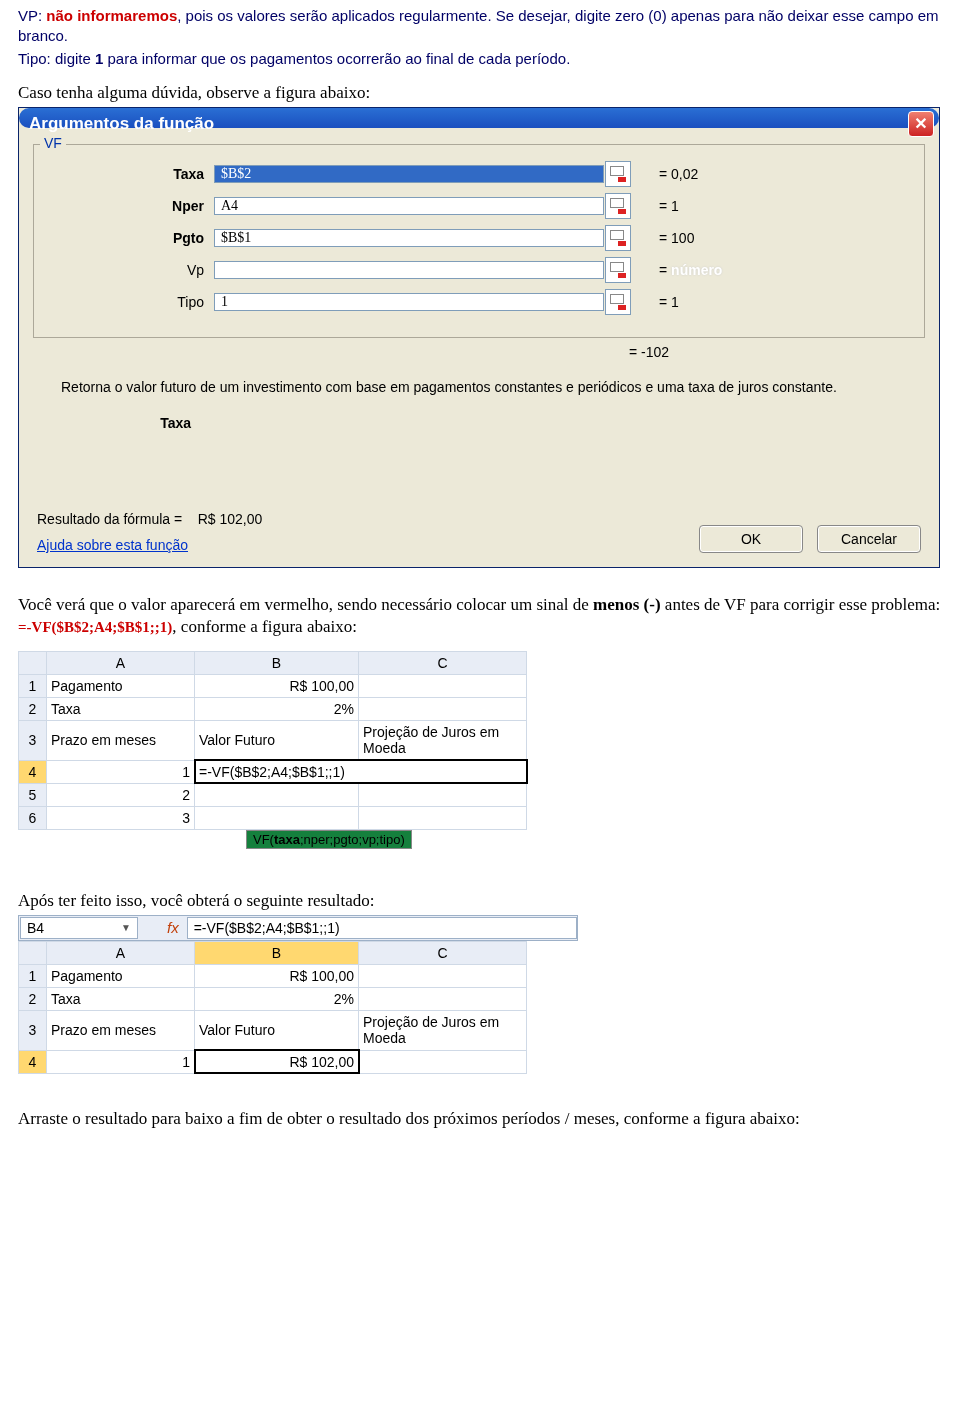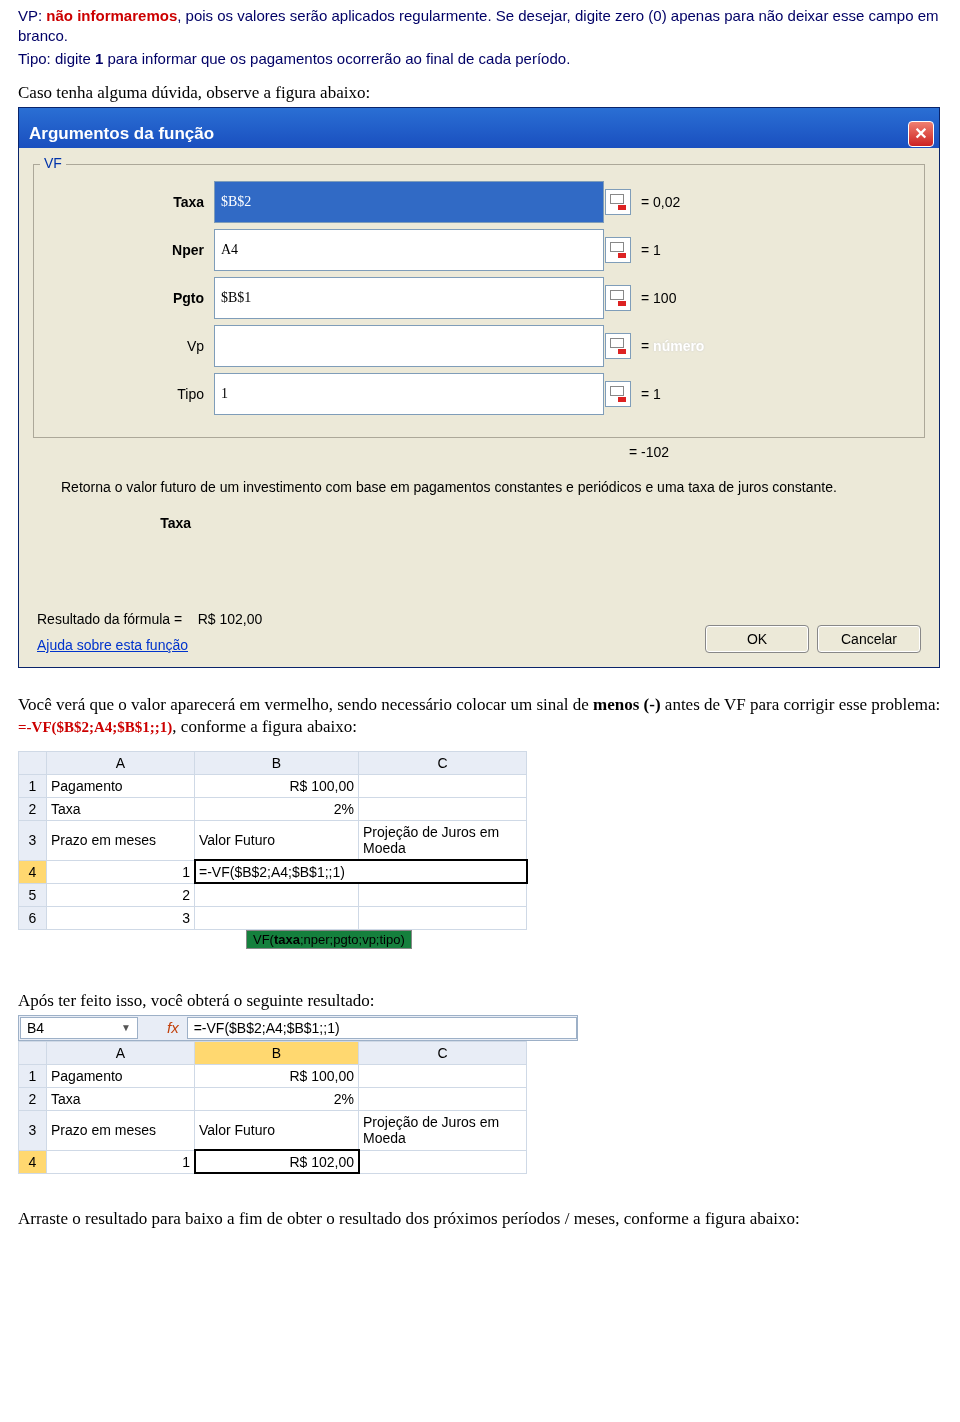--- a/index.html
+++ b/index.html
@@ -3,44 +3,44 @@
 <meta charset="utf-8">
 <style>
   * { box-sizing: border-box; margin: 0; padding: 0; }
   body { font-family: Verdana, Arial, sans-serif; font-size: 15px; background: #fff; width: 960px; padding: 6px 18px 10px 18px; color: #000; }
   .line1-red { color: #c00; font-weight: bold; }
   .line1 { color: #006; line-height: 1.35; margin-bottom: 2px; }
   .line2 { color: #006; line-height: 1.35; }
   .bold { font-weight: bold; }
   .fig-note { font-family: 'Times New Roman', serif; font-size: 17px; margin: 14px 0 4px 0; }
   .dialog { font-family: Tahoma, Arial, sans-serif; background: #ece9d8; border: 1px solid #0a246a; width: 922px; font-size: 14px; }
-  .titlebar { background: linear-gradient(#2a6fd4,#1a4fbf); height: 40px; display: flex; align-items: center; justify-content: space-between; padding: 12px 5px 0 10px; color: #fff; font-weight: bold; font-size: 17px; }
+  .titlebar { background: linear-gradient(#2a6fd4,#1a4fbf); height: 20px; display: flex; align-items: center; justify-content: space-between; padding: 12px 5px 0 10px; color: #fff; font-weight: bold; font-size: 17px; border-radius: 18px; }
   .close { width: 26px; height: 26px; background: linear-gradient(#f08070,#c22); border: 1px solid #fff; border-radius: 4px; display: flex; align-items: center; justify-content: center; color: #fff; font-weight: bold; font-size: 16px; }
   .body { padding: 10px 14px 14px 14px; }
   .fieldset { border: 1px solid #aca899; padding: 10px 14px 16px 14px; margin-top: 6px; position: relative; }
   .legend { position: absolute; top: -10px; left: 6px; background: #ece9d8; padding: 0 4px; color: #0033aa; font-size: 14px; }
   .row { display: flex; align-items: center; margin: 6px 0; }
   .lbl { width: 166px; text-align: right; padding-right: 10px; }
   .lbl.bold { font-weight: bold; }
-  .inp { width: 390px; height: 42px; border: 1px solid #7f9db9; background: #fff; padding: 2px 6px; font-family: Tahoma; font-size: 14px; }
+  .inp { width: 390px; height: 18px; border: 1px solid #7f9db9; background: #fff; padding: 2px 6px; font-family: Tahoma; font-size: 14px; }
   .inp.hl { background: #316ac5; color: #fff; }
   .btn-ico { width: 26px; height: 26px; border: 1px solid #7f9db9; background: #fff; margin-left: 1px; position: relative; }
   .btn-ico::before { content: ""; position: absolute; left: 4px; top: 4px; width: 12px; height: 8px; border: 1px solid #888; }
   .btn-ico::after { content: ""; position: absolute; right: 4px; bottom: 4px; width: 8px; height: 5px; background: #d22; }
-  .eq { margin-left: 10px; font-size: 14px; }
+  .eq { margin-left: 28px; font-size: 14px; }
   .numero { color: #fff; font-weight: bold; text-shadow: 0 0 2px #ccc; }
   .res { margin-left: 596px; margin-top: 6px; }
   .desc { margin: 18px 4px 0 28px; line-height: 1.4; font-size: 14px; }
   .param { margin: 18px 4px 0 28px; display: flex; }
   .param .plbl { width: 140px; text-align: right; font-weight: bold; padding-right: 10px; }
   .param .ptxt { flex: 1; line-height: 1.4; }
   .footer { display: flex; justify-content: space-between; align-items: flex-end; margin-top: 80px; padding: 0 4px; }
   .result-line { font-size: 14px; }
   .link { color: #0033cc; text-decoration: underline; margin-top: 10px; display: inline-block; }
-  .buttons { display: flex; gap: 8px; border-radius: 10px; }
+  .buttons { display: flex; gap: 14px; border-radius: 10px; }
   .btn { width: 104px; height: 28px; background: #ece9d8; border: 1px solid #888; border-radius: 4px; box-shadow: inset 0 0 0 1px #fff; font-size: 14px; }
   .mid-text { font-family: 'Times New Roman', serif; font-size: 17px; margin-top: 26px; line-height: 1.3; }
   .formula { color: #c00; font-weight: bold; font-family: Verdana; font-size: 15px; }
   .table-fig { margin-top: 12px; border: 1px solid #9db0c7; font-family: Arial; font-size: 14px; border-collapse: collapse; }
   .table-fig td, .table-fig th { border: 1px solid #cfd9e6; height: 23px; vertical-align: middle; }
   .rowhdr { width: 28px; text-align: center; background: #e8edf6; font-weight: normal; color: #000; }
   .colhdr { background: #e8edf6; text-align: center; font-weight: normal; }
   .cA { width: 148px; padding: 0 4px; }
   .cB { width: 164px; padding: 0 4px; text-align: right; }
   .cC { width: 168px; padding: 0 4px; }

